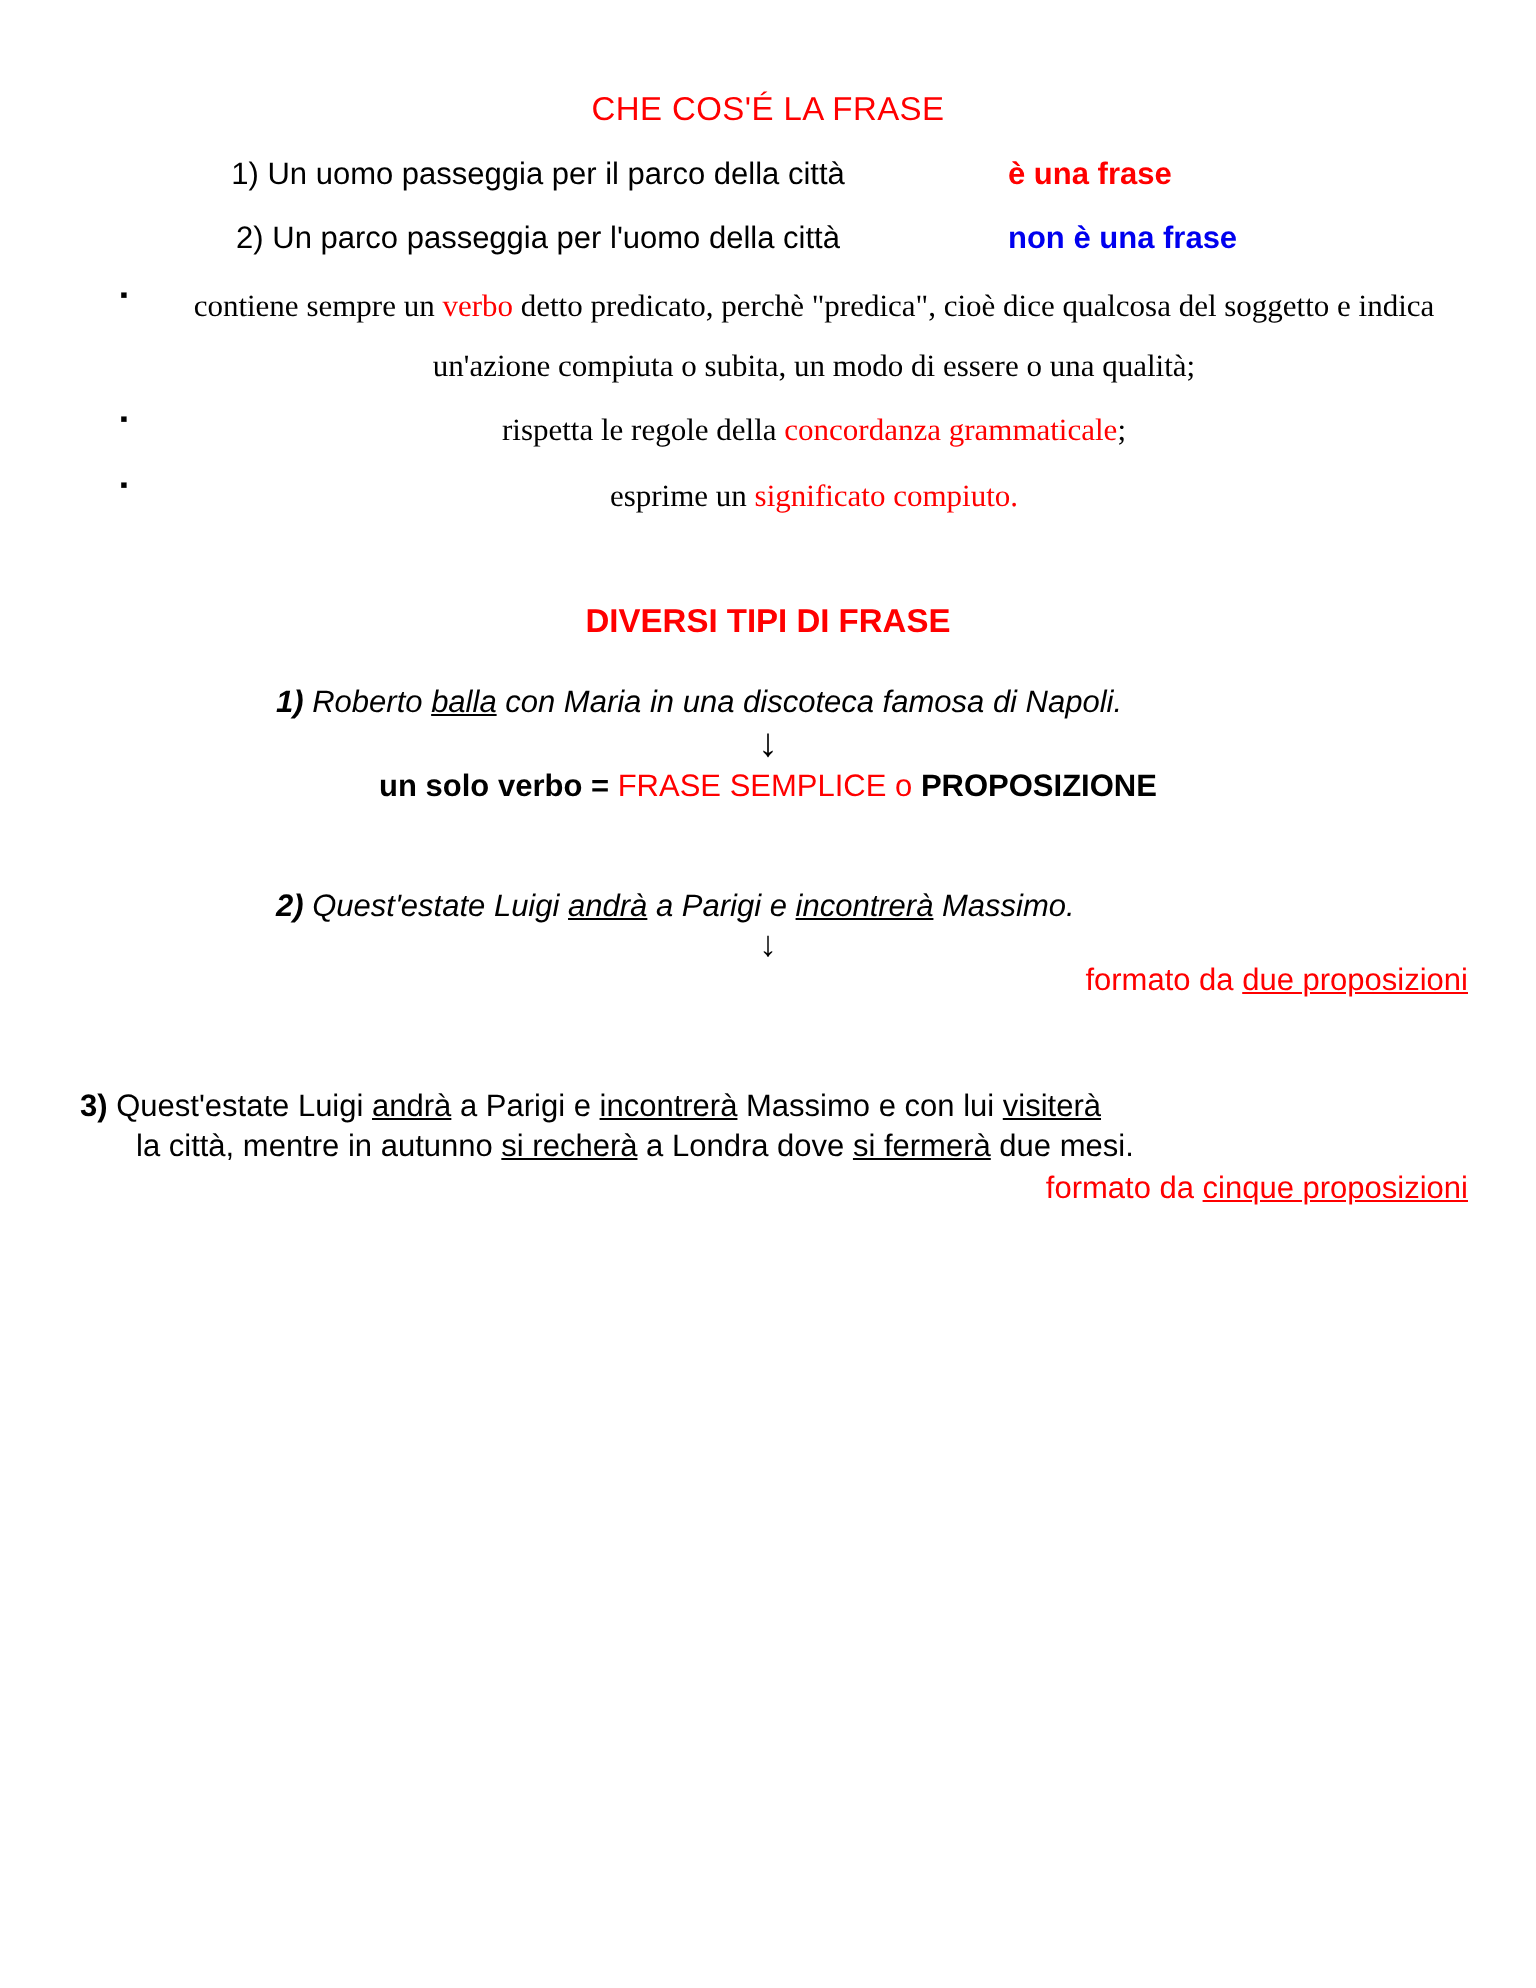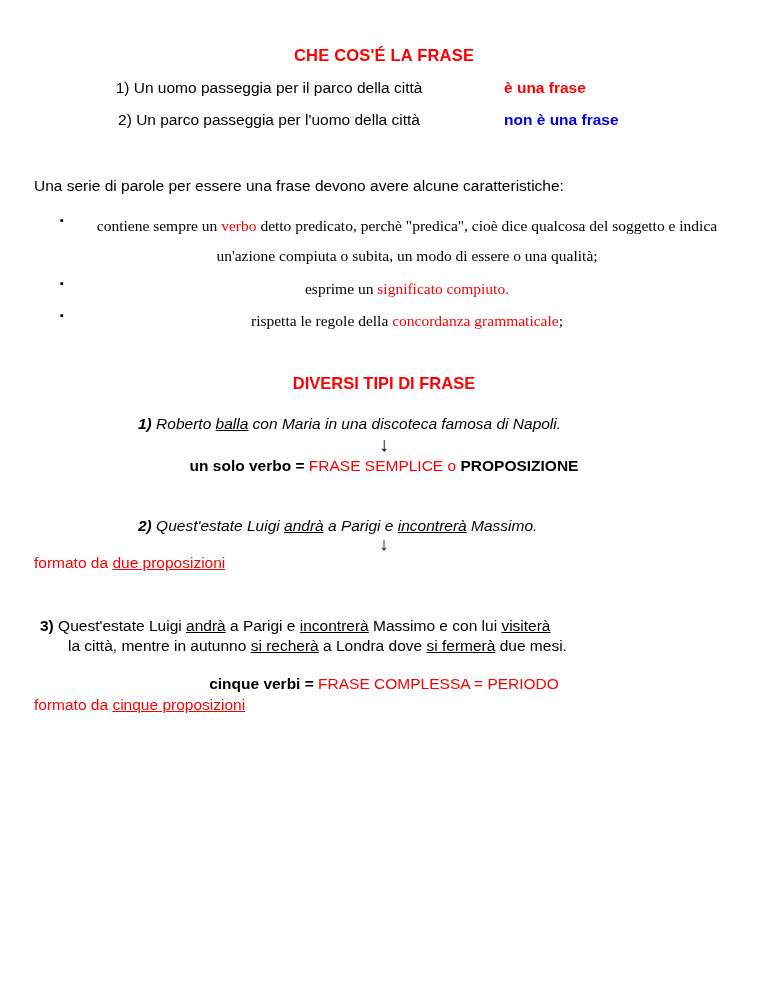--- a/index.html
+++ b/index.html
@@ -17,21 +17,21 @@
   .page {
     position: relative;
     width: 768px;
     height: 994px;
     padding: 0 34px;
     box-sizing: border-box;
   }
   .title {
     text-align: center;
     color: #ff0000;
-    font-weight: bold;
+    font-weight: normal;
     font-size: 16.5px;
     margin-top: 46px;
     letter-spacing: 0.2px;
   }
   .example-row {
     display: flex;
     align-items: baseline;
     font-size: 15.5px;
     margin-top: 14px;
     text-align: center;
@@ -105,21 +105,21 @@
     margin: 1px 0 3px 0;
   }
   .result {
     text-align: center;
     font-size: 15.5px;
   }
   .result .lbl { font-weight: bold; }
   .result .val { color: #ff0000; }
   .result .val b { color: #000000; }
   .sub-result {
-    text-align: left;
+    text-align: right;
     color: #ff0000;
     font-size: 15.5px;
     margin-top: 1px;
   }
   u { text-decoration: underline; }
   .block3 {
     margin-top: 44px;
     font-size: 15.5px;
     line-height: 1.28;
   }
@@ -150,31 +150,30 @@
   </div>
 
   <div class="example-row">
     <div class="left">
       <span>2)</span>
       <span>Un parco passeggia per l'uomo della città</span>
     </div>
     <div class="right blue">non è una frase</div>
   </div>
 
-  <div class="intro">Una serie di parole per essere una frase devono avere alcune caratteristiche:</div>
 
   <ul class="bullets">
     <li>
       <span>contiene sempre un </span><span class="red">verbo</span><span> detto predicato, perchè "predica", cioè dice qualcosa del soggetto e indica un'azione compiuta o subita, un modo di essere o una qualità;</span>
     </li>
     <li>
-      <span>esprime un </span><span class="red">significato compiuto.</span><span></span>
+      <span>rispetta le regole della </span><span class="red">concordanza grammaticale</span><span>;</span>
     </li>
     <li>
-      <span>rispetta le regole della </span><span class="red">concordanza grammaticale</span><span>;</span>
+      <span>esprime un </span><span class="red">significato compiuto.</span><span></span>
     </li>
   </ul>
 
 
   <div class="subtitle">DIVERSI TIPI DI FRASE</div>
 
   <div class="block">
     <div class="sentence indent-1">
       <span class="bold">1)</span><span> Roberto </span><u>balla</u><span> con Maria in una discoteca famosa di Napoli.</span>
     </div>
@@ -194,21 +193,18 @@
     </div>
   </div>
 
   <div class="block3">
     <div class="l1">
       <span class="bold">3)</span><span> Quest'estate Luigi </span><u>andrà</u><span> a Parigi e </span><u>incontrerà</u><span> Massimo e con lui </span><u>visiterà</u>
     </div>
     <div class="l2">
       <span>la città, mentre in autunno </span><u>si recherà</u><span> a Londra dove </span><u>si fermerà</u><span> due mesi.</span>
     </div>
-    <div class="result res">
-      <span class="lbl">cinque verbi = </span><span class="val">FRASE COMPLESSA = PERIODO</span>
-    </div>
     <div class="sub-result">
       <span>formato da </span><u>cinque proposizioni</u>
     </div>
   </div>
 
 </div>
 
 </body></html>

